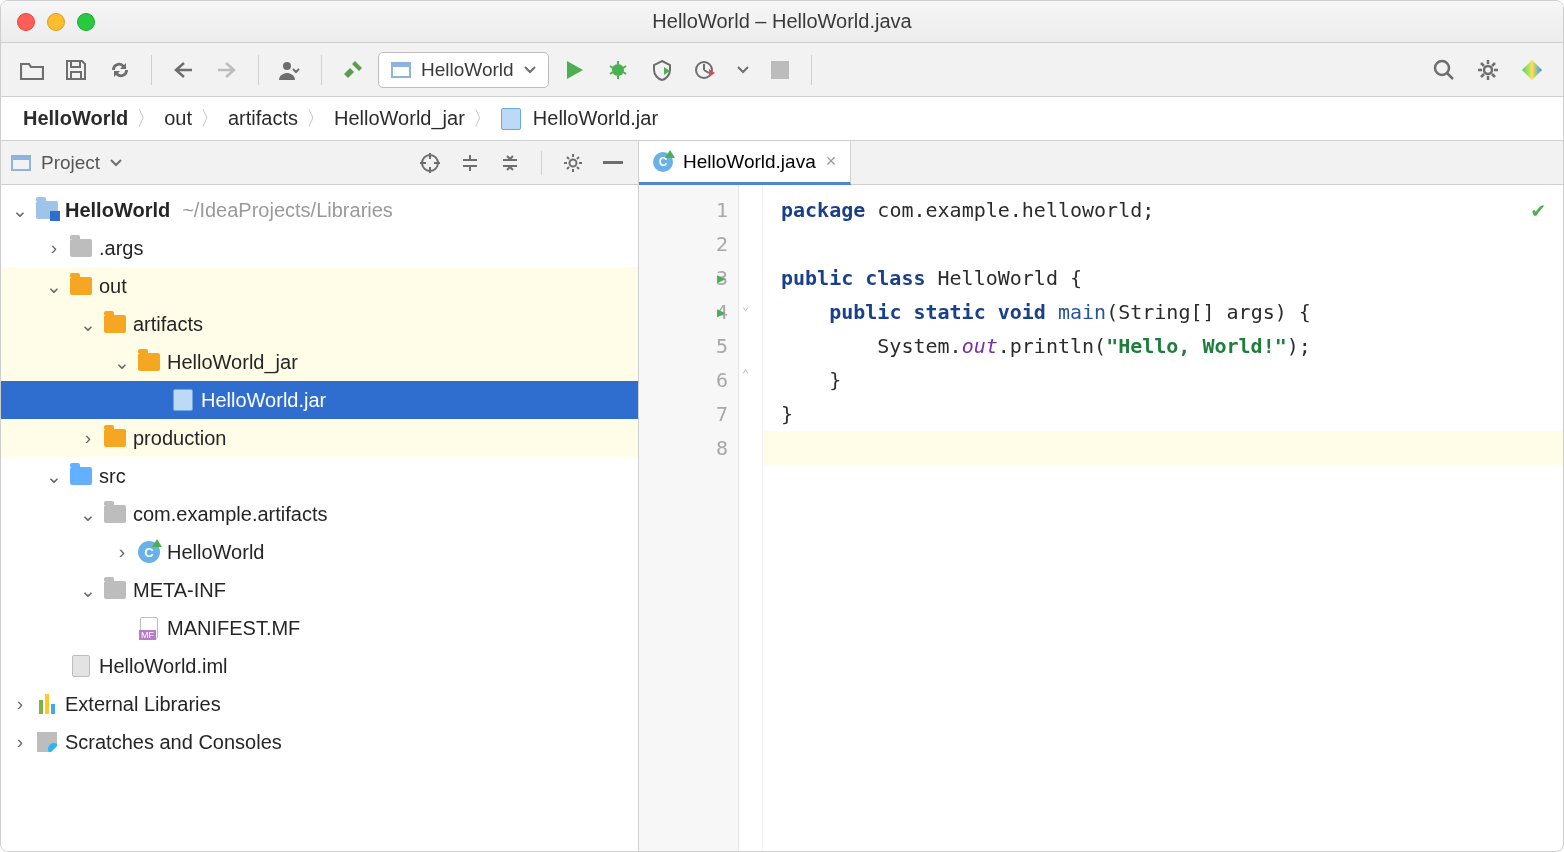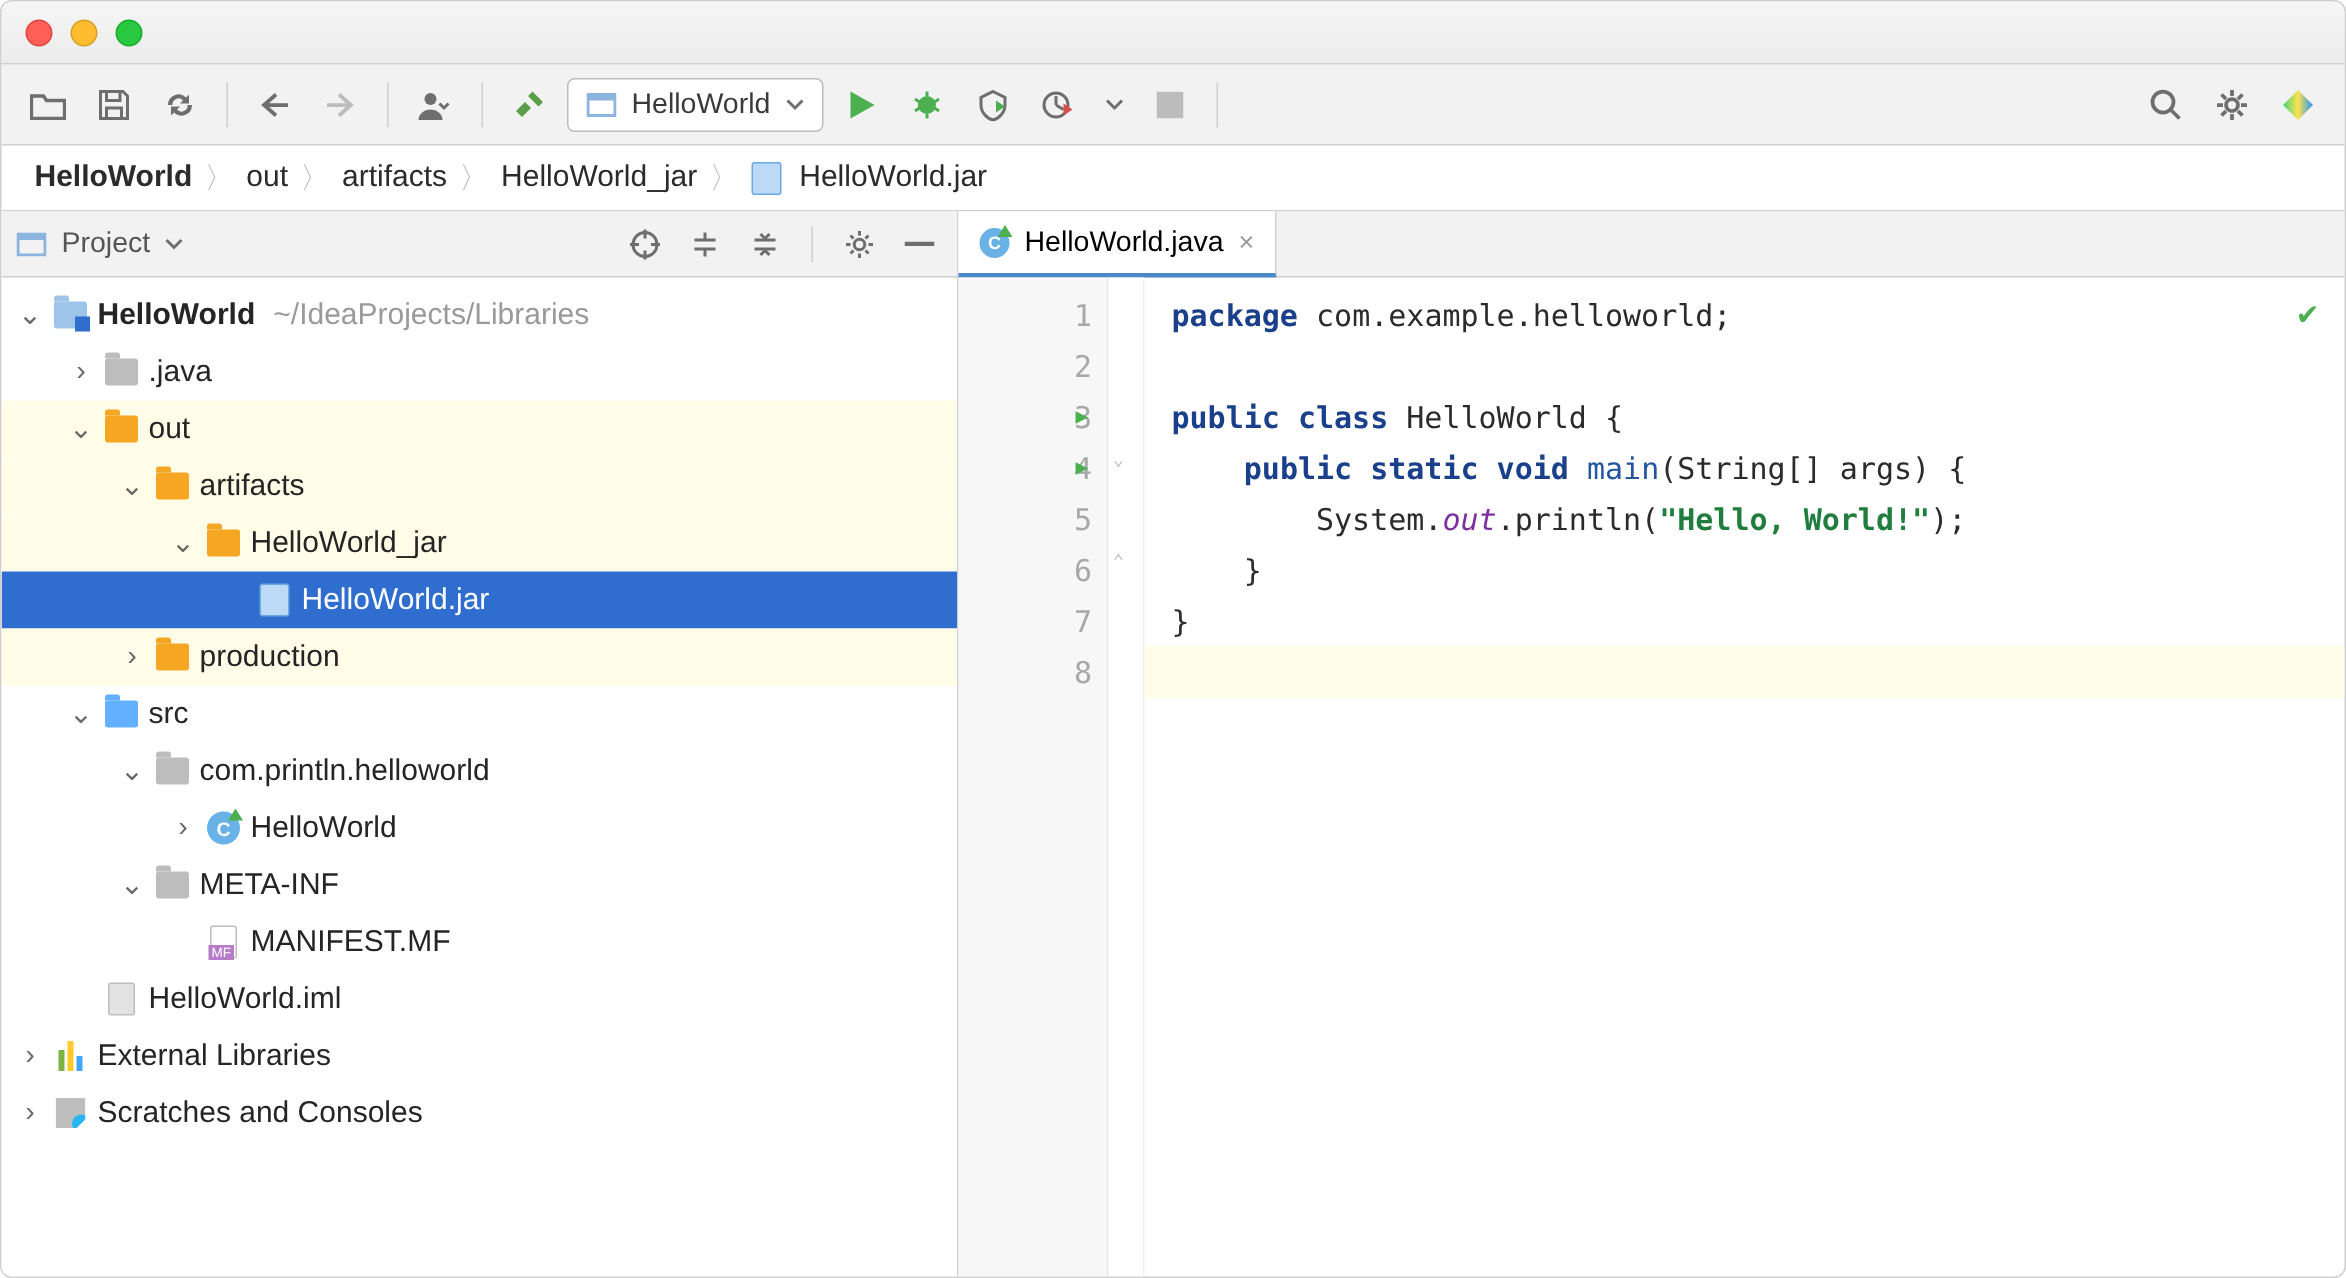--- a/index.html
+++ b/index.html
@@ -142,20 +142,21 @@
 </style>
 </head>
 <body>
 
 <div class="titlebar">
   <div class="traffic">
     <span class="tl-red"></span>
     <span class="tl-yel"></span>
     <span class="tl-grn"></span>
   </div>
+  <div class="title">HelloWorld – HelloWorld.java</div>
 </div>
 
 <div class="toolbar">
   <div class="tbtn">
       <svg width="24" height="20" viewBox="0 0 24 20">
         <path d="M1 4h8l2 3h12v12H1z" fill="none" stroke="#6e6e6e" stroke-width="2.2"></path>
       </svg>
     </div>
   <div class="tbtn">
       <svg width="22" height="22" viewBox="0 0 22 22">
@@ -326,21 +327,21 @@
             <span class="module-ic"></span>
           </span>
         <span class="txt" style="font-weight:700">HelloWorld</span>
         <span class="subtxt">~/IdeaProjects/Libraries</span>
       </div>
       <div class="row" style="padding-left:44px">
         <span class="arrow">›</span>
         <span class="ic">
             <span class="folder-ic folder-grey"></span>
           </span>
-        <span class="txt">.java</span>
+        <span class="txt">.args</span>
       </div>
       <div class="row highlight" style="padding-left:44px">
         <span class="arrow">⌄</span>
         <span class="ic">
             <span class="folder-ic folder-orange"></span>
           </span>
         <span class="txt">out</span>
       </div>
       <div class="row highlight" style="padding-left:78px">
         <span class="arrow">⌄</span>
@@ -375,21 +376,21 @@
         <span class="ic">
             <span class="folder-ic"></span>
           </span>
         <span class="txt">src</span>
       </div>
       <div class="row" style="padding-left:78px">
         <span class="arrow">⌄</span>
         <span class="ic">
             <span class="folder-ic folder-grey"></span>
           </span>
-        <span class="txt">com.println.helloworld</span>
+        <span class="txt">com.example.artifacts</span>
       </div>
       <div class="row" style="padding-left:112px">
         <span class="arrow">›</span>
         <span class="ic">
             <span class="class-ic">C</span>
           </span>
         <span class="txt">HelloWorld</span>
       </div>
       <div class="row" style="padding-left:78px">
         <span class="arrow">⌄</span>

